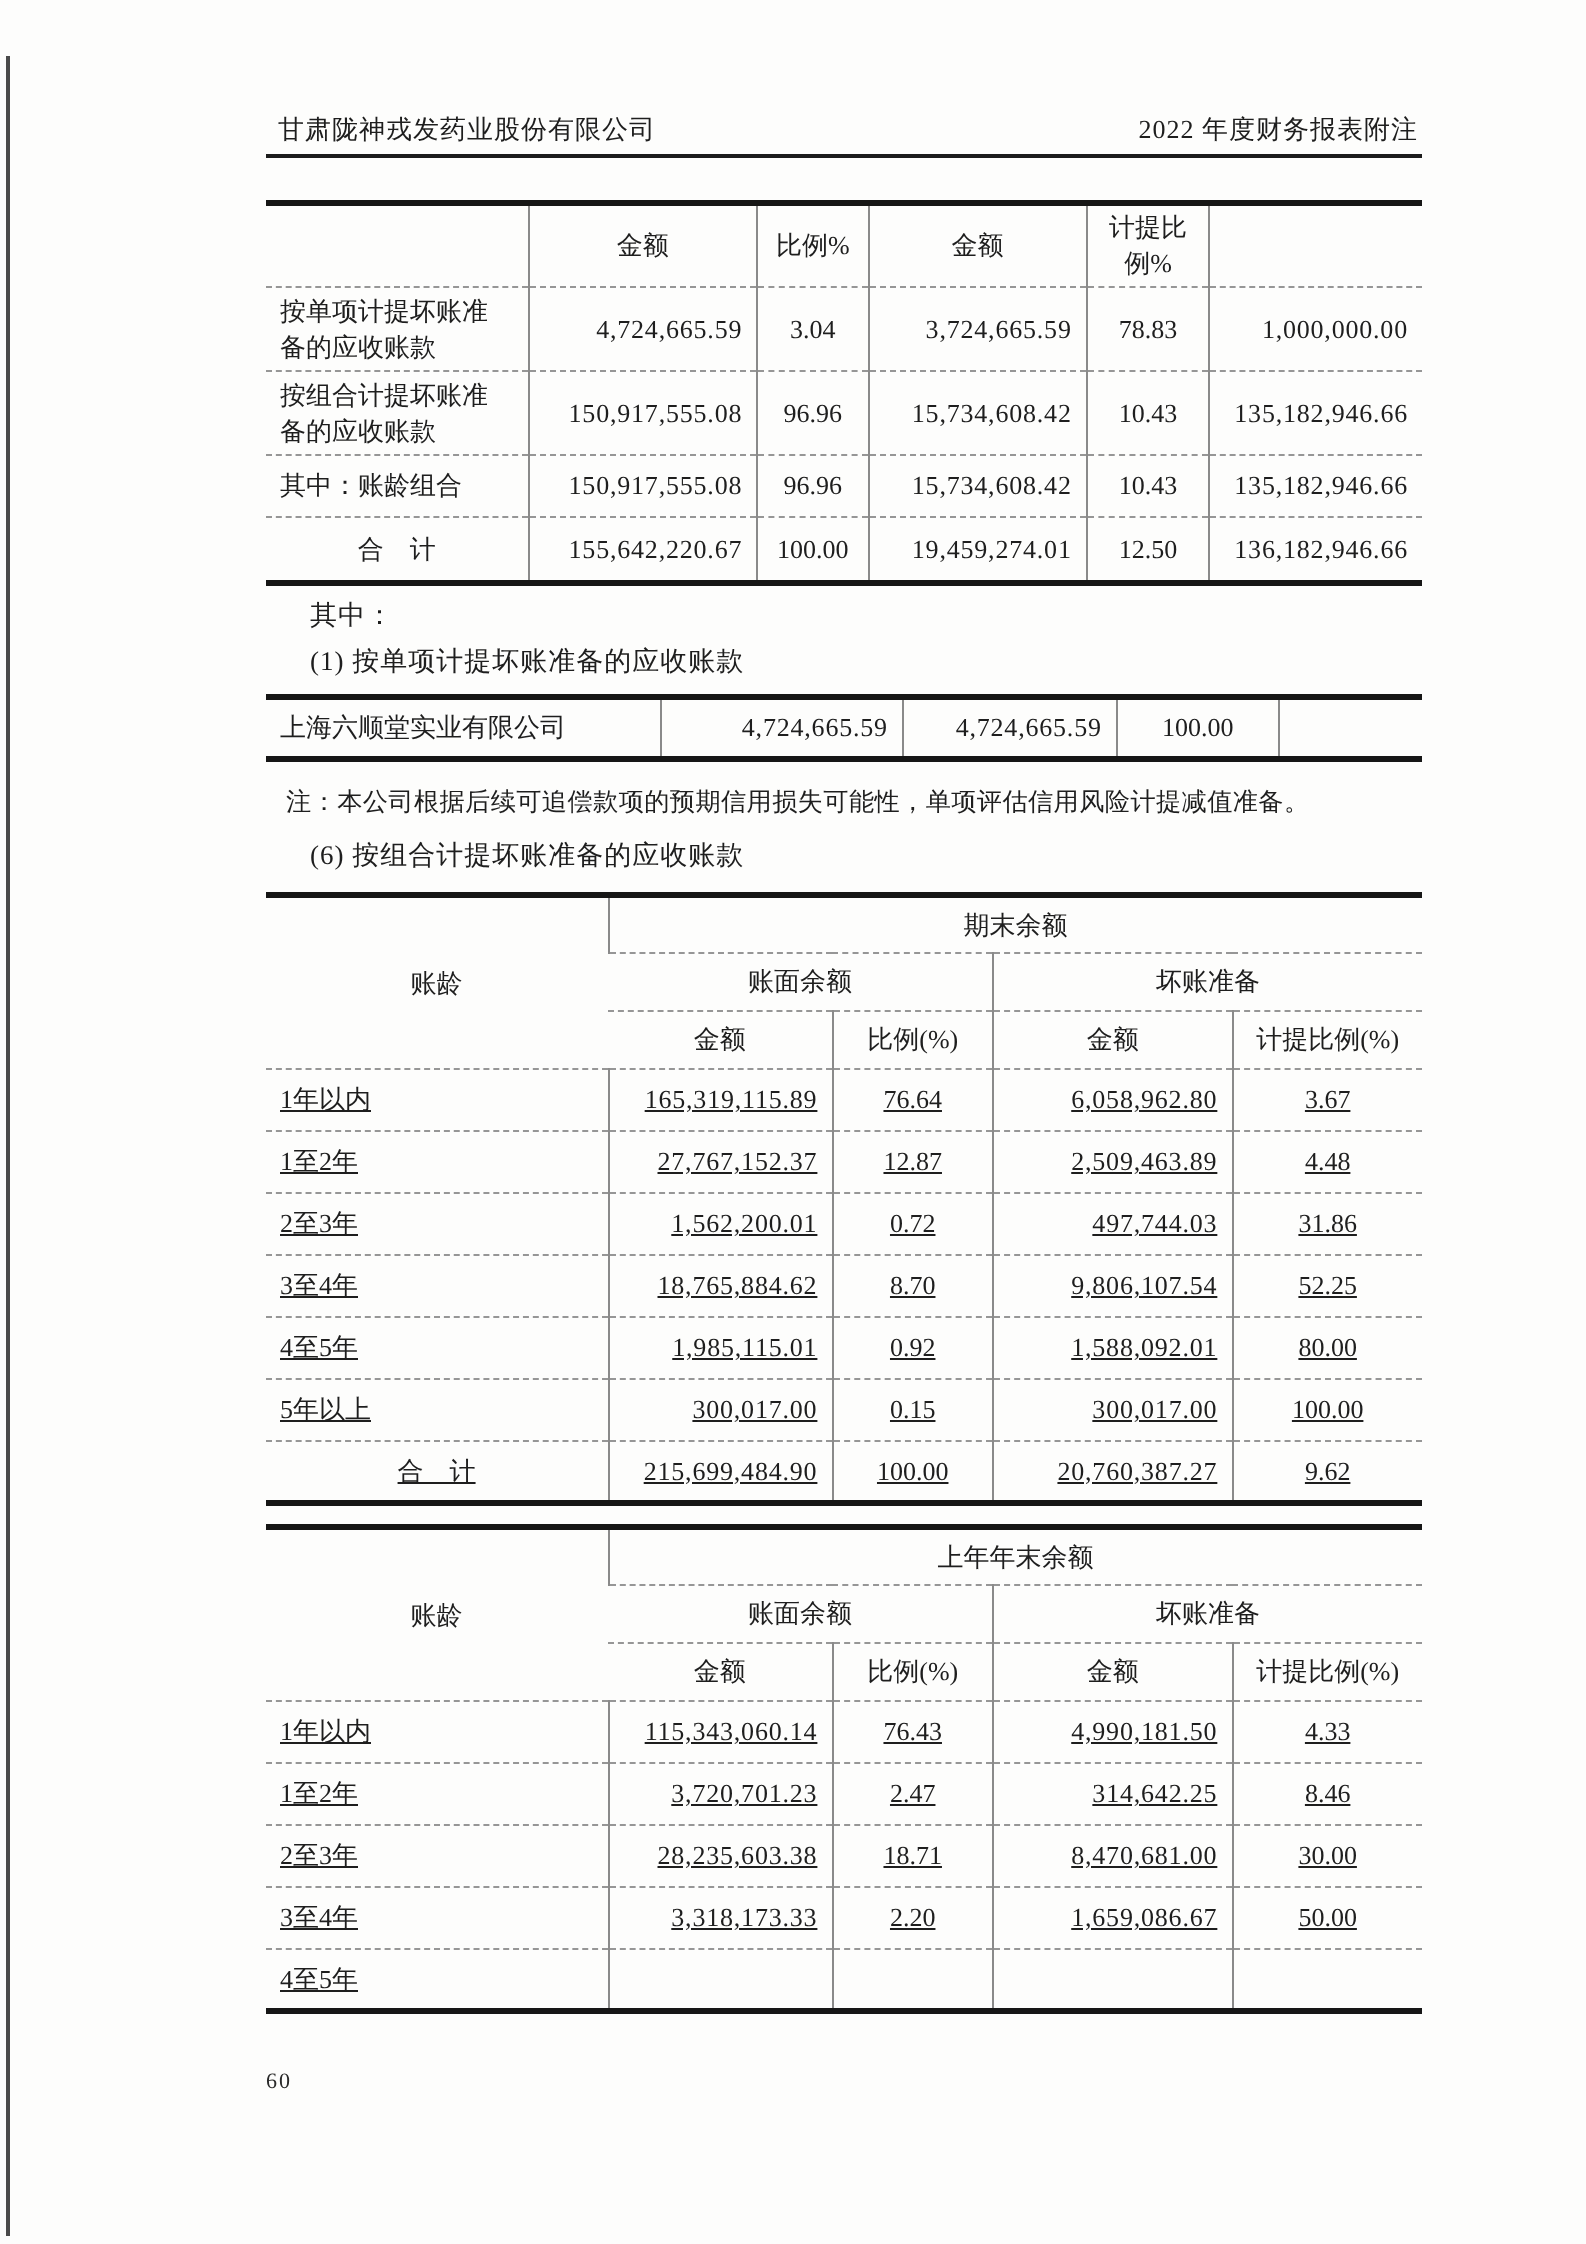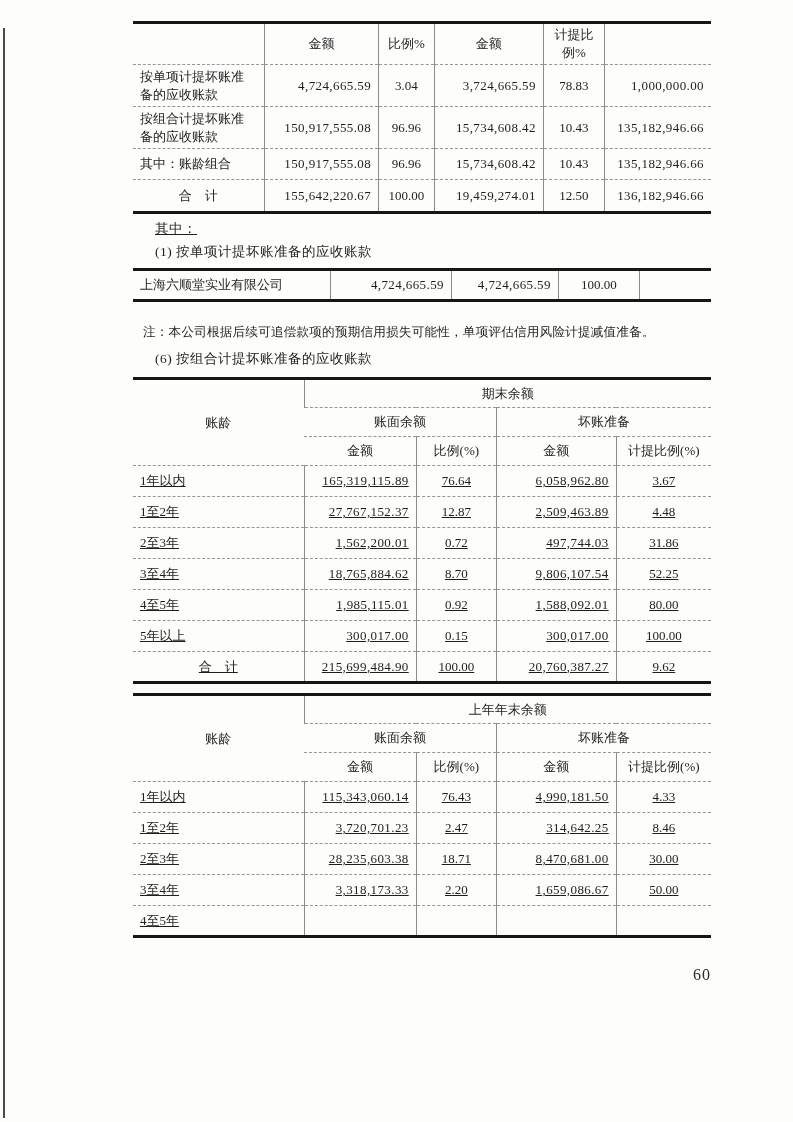--- a/index.html
+++ b/index.html
@@ -50,51 +50,55 @@
   .ctr { text-align: center; }
   .lbl { text-align: left; }
   
   .t-summary { margin-top: 21px; }
   .t-summary tr.sh  { height: 41px; }
   .t-summary tr.r2l { height: 42px; }
   .t-summary tr.r1l { height: 31px; }
   .t-summary tr.rtt { height: 33px; }
   
   .sec { font-size: 13.5px; letter-spacing: 0.5px; }
-  .sec-qz  { margin-top: 6px;  padding-left: 22px; text-decoration: underline; }
+  .sec-qz  { margin-top: 6px;  padding-left: 22px; }
   .sec-it1 { margin-top: 5px;  padding-left: 22px; }
   .sec-it2 { margin-top: 9px;  padding-left: 22px; }
   .sec-ct  { margin-top: 7px;  padding-left: 22px; }
   
   .t-single { margin-top: 7px; }
   .t-single tr.hh { height: 32px; }
   .t-single tr.dr { height: 31px; }
   
   .note {
-    margin-top: 22px; padding-left: 10px;
+    margin-top: 12px; padding-left: 10px;
     font-size: 12.6px; letter-spacing: 0.2px;
   }
   
   .t-aging { margin-top: 9px; }
   .t-aging tr.h1, .t-aging tr.h2, .t-aging tr.h3 { height: 29px; }
   .t-aging tr.dr { height: 31px; text-decoration: underline; }
   .pageno {
     margin-top: 28px;
-    text-align: right; font-size: 16px; letter-spacing: 1px;
+    text-align: left; font-size: 11px; letter-spacing: 1px;
     color: #2a2a2a;
   }
 </style>
 </head>
 <body>
 
 <div class="page">
   <div class="scan-edge"></div>
 
   <div class="content">
 
+    <div class="pagehead">
+      <span>甘肃陇神戎发药业股份有限公司</span>
+      <span>2022 年度财务报表附注</span>
+    </div>
 
     <table class="t-summary">
       <colgroup>
         <col style="width:22.7%">
           <col style="width:19.8%">
           <col style="width:9.6%">
         <col style="width:18.9%">
           <col style="width:10.6%">
           <col style="width:18.4%">
       </colgroup>

